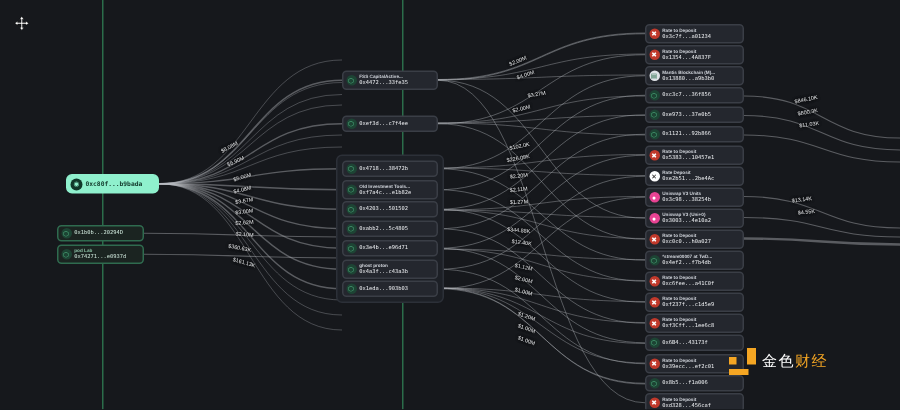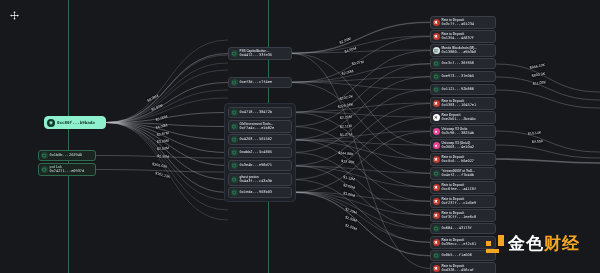--- a/index.html
+++ b/index.html
@@ -105,21 +105,21 @@
     position: absolute; right: 0; top: 0; width: 6px; height: 11px; background: #f5a623;
   }
   #watermark .mark .b2 {
     position: absolute; left: 0; top: 6px; width: 5px; height: 5px; background: #f5a623;
   }
   #watermark .mark .b3 {
     position: absolute; left: 0; bottom: 0; width: 13px; height: 4px; background: #f5a623;
   }
   #watermark .wtext {
     font-family: "DejaVu Sans", sans-serif;
-    font-size: 17px; font-weight: bold; color: #ffffff; letter-spacing: 1px;
+    font-size: 10px; font-weight: normal; color: #ffffff; letter-spacing: 1px;
   }
   #watermark .wtext .accent { color: #f5a623; }
 </style>
 </head>
 <body>
 
 <div id="stage">
 
   <div class="guide" style="left:68px"></div>
   <div class="guide" style="left:268px"></div>

